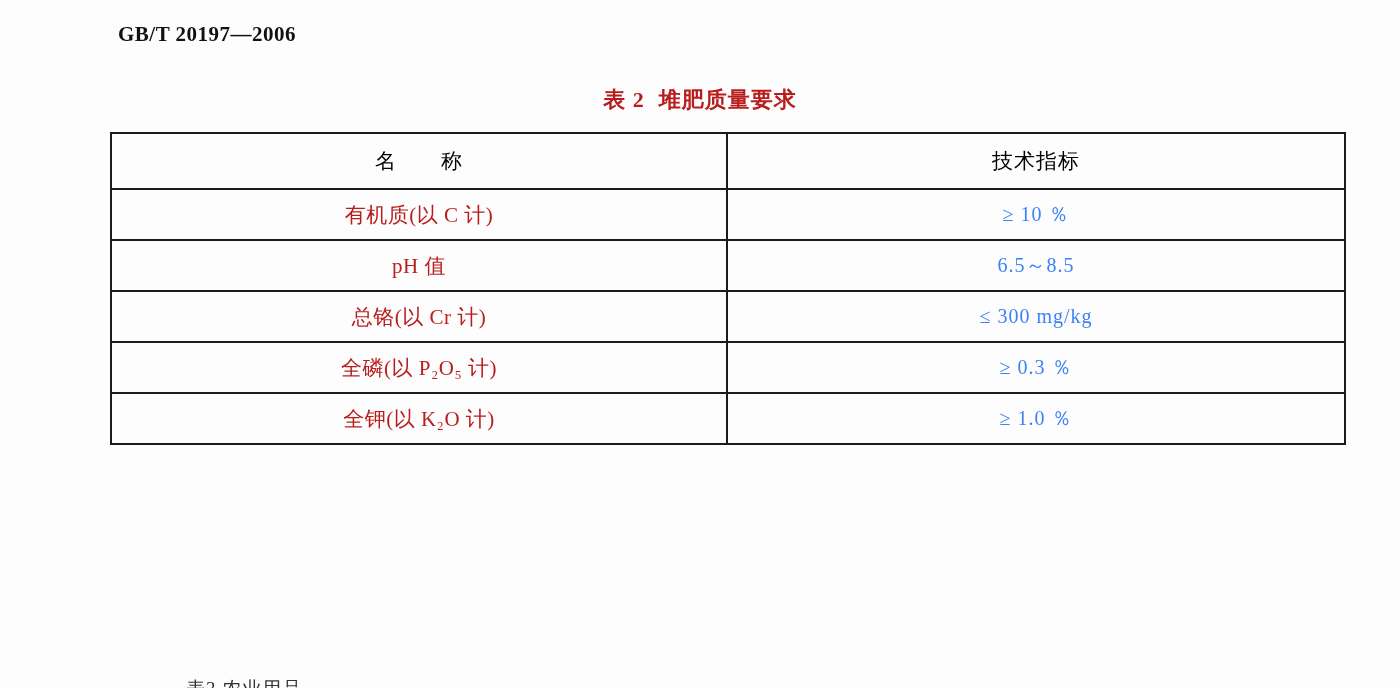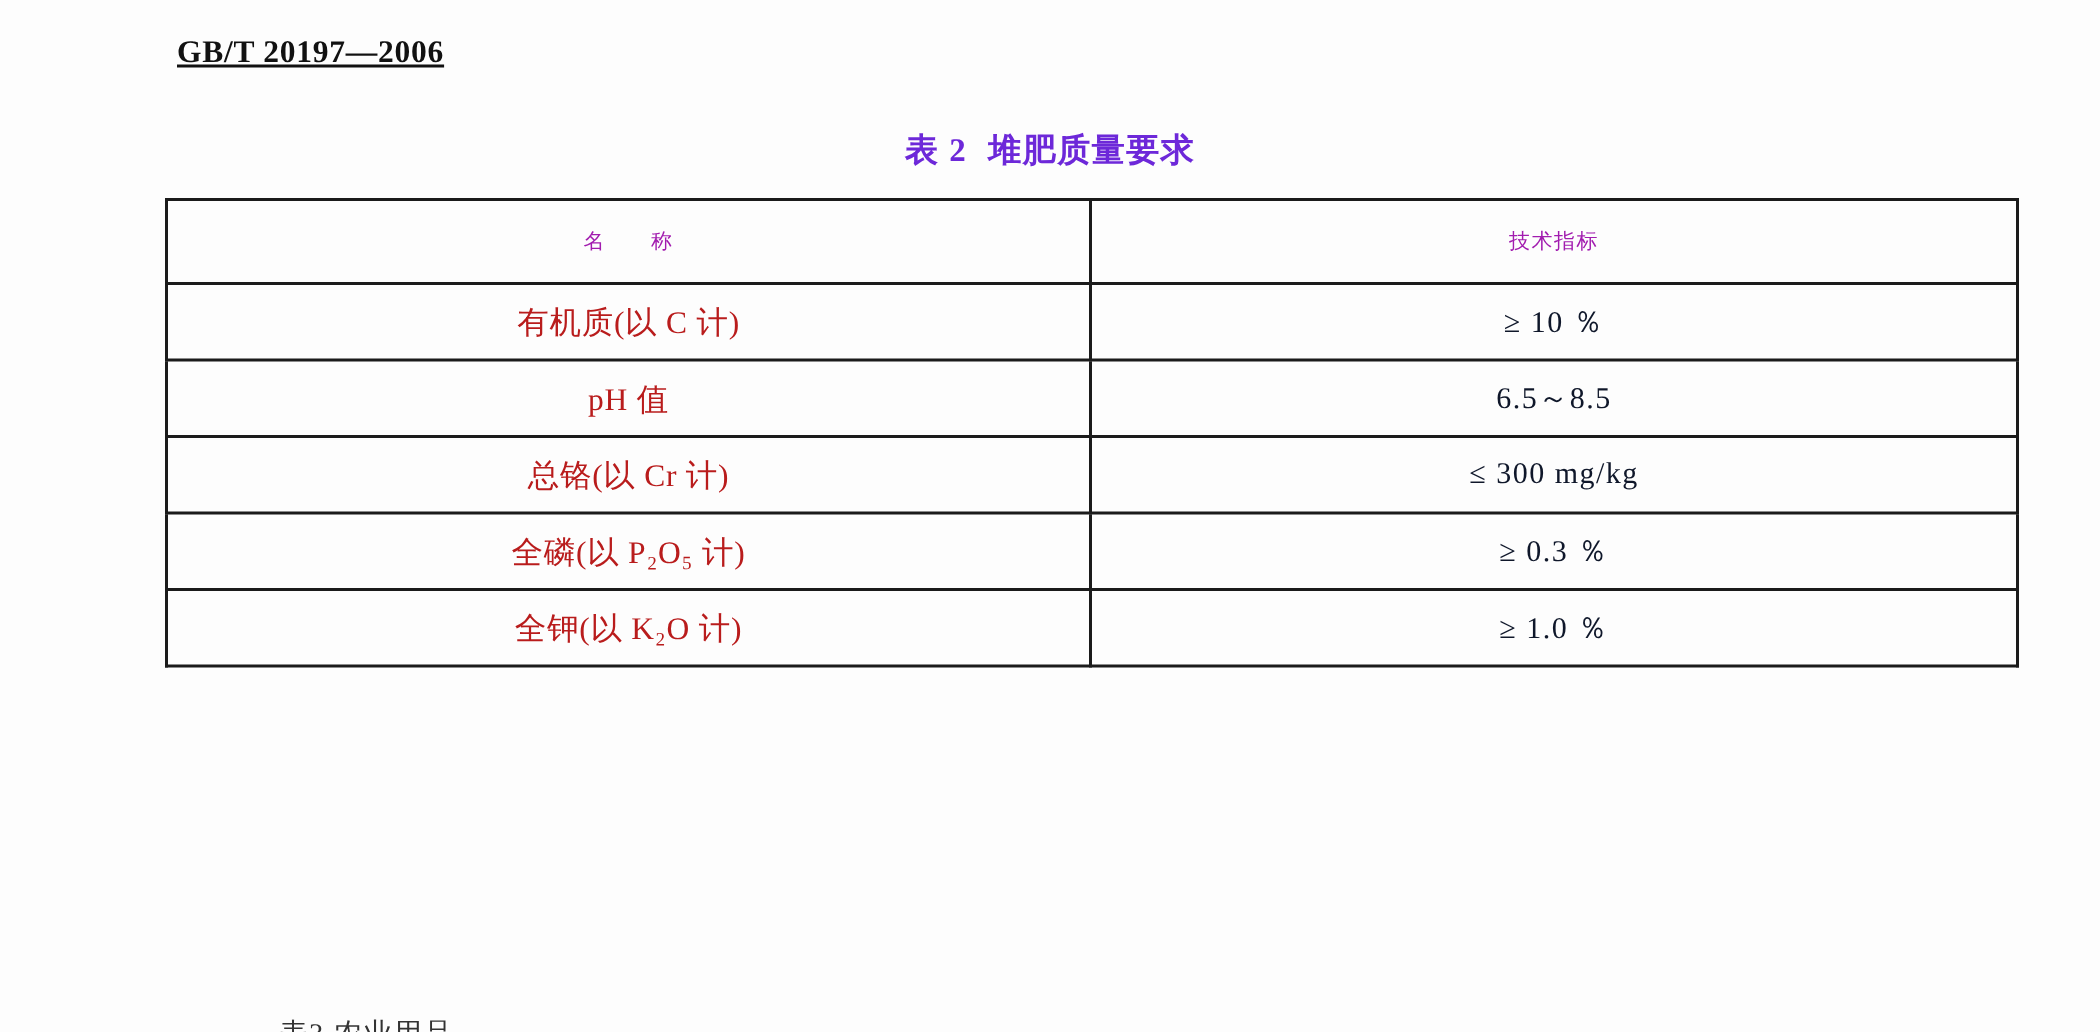--- a/index.html
+++ b/index.html
@@ -23,32 +23,31 @@
   }
   .std-code {
     position: absolute;
     left: 118px;
     top: 22px;
     font-family: "Liberation Serif", "DejaVu Serif", serif;
     font-weight: bold;
     font-size: 21px;
     letter-spacing: 0.5px;
     color: #111111;
-    text-decoration: underline;
   }
   .table-caption {
     position: absolute;
     left: 0;
     right: 0;
     top: 85px;
     text-align: center;
     font-size: 22px;
     font-weight: bold;
     letter-spacing: 1px;
-    color: #6d28d9;
+    color: #b91c1c;
   }
   .table-caption .cap-num {
     margin-right: 14px;
   }
   .table-wrap {
     position: absolute;
     left: 110px;
     top: 132px;
     width: 1234px;
   }
@@ -63,34 +62,34 @@
     height: 48px;
     padding: 0;
     text-align: center;
     vertical-align: middle;
     font-weight: normal;
   }
   table.quality-table col.col-name { width: 616px; }
   table.quality-table col.col-value { width: 618px; }
 
   .hdr-name, .hdr-value {
-    font-size: 14px;
+    font-size: 21px;
     font-weight: bold;
-    color: #a21caf;
+    color: #000000;
     letter-spacing: 1px;
   }
 
   .cell-name {
     font-size: 21px;
     color: #b91c1c;
     letter-spacing: 0.5px;
   }
   .cell-value {
     font-size: 20px;
-    color: #0f172a;
+    color: #3b82f6;
     letter-spacing: 1px;
   }
   table.quality-table tr.row-header td { height: 54px; }
   table.quality-table tr.data-row td { height: 49px; }
 
   .footer-hint {
     position: absolute;
     left: 186px;
     top: 676px;
     font-size: 19px;

